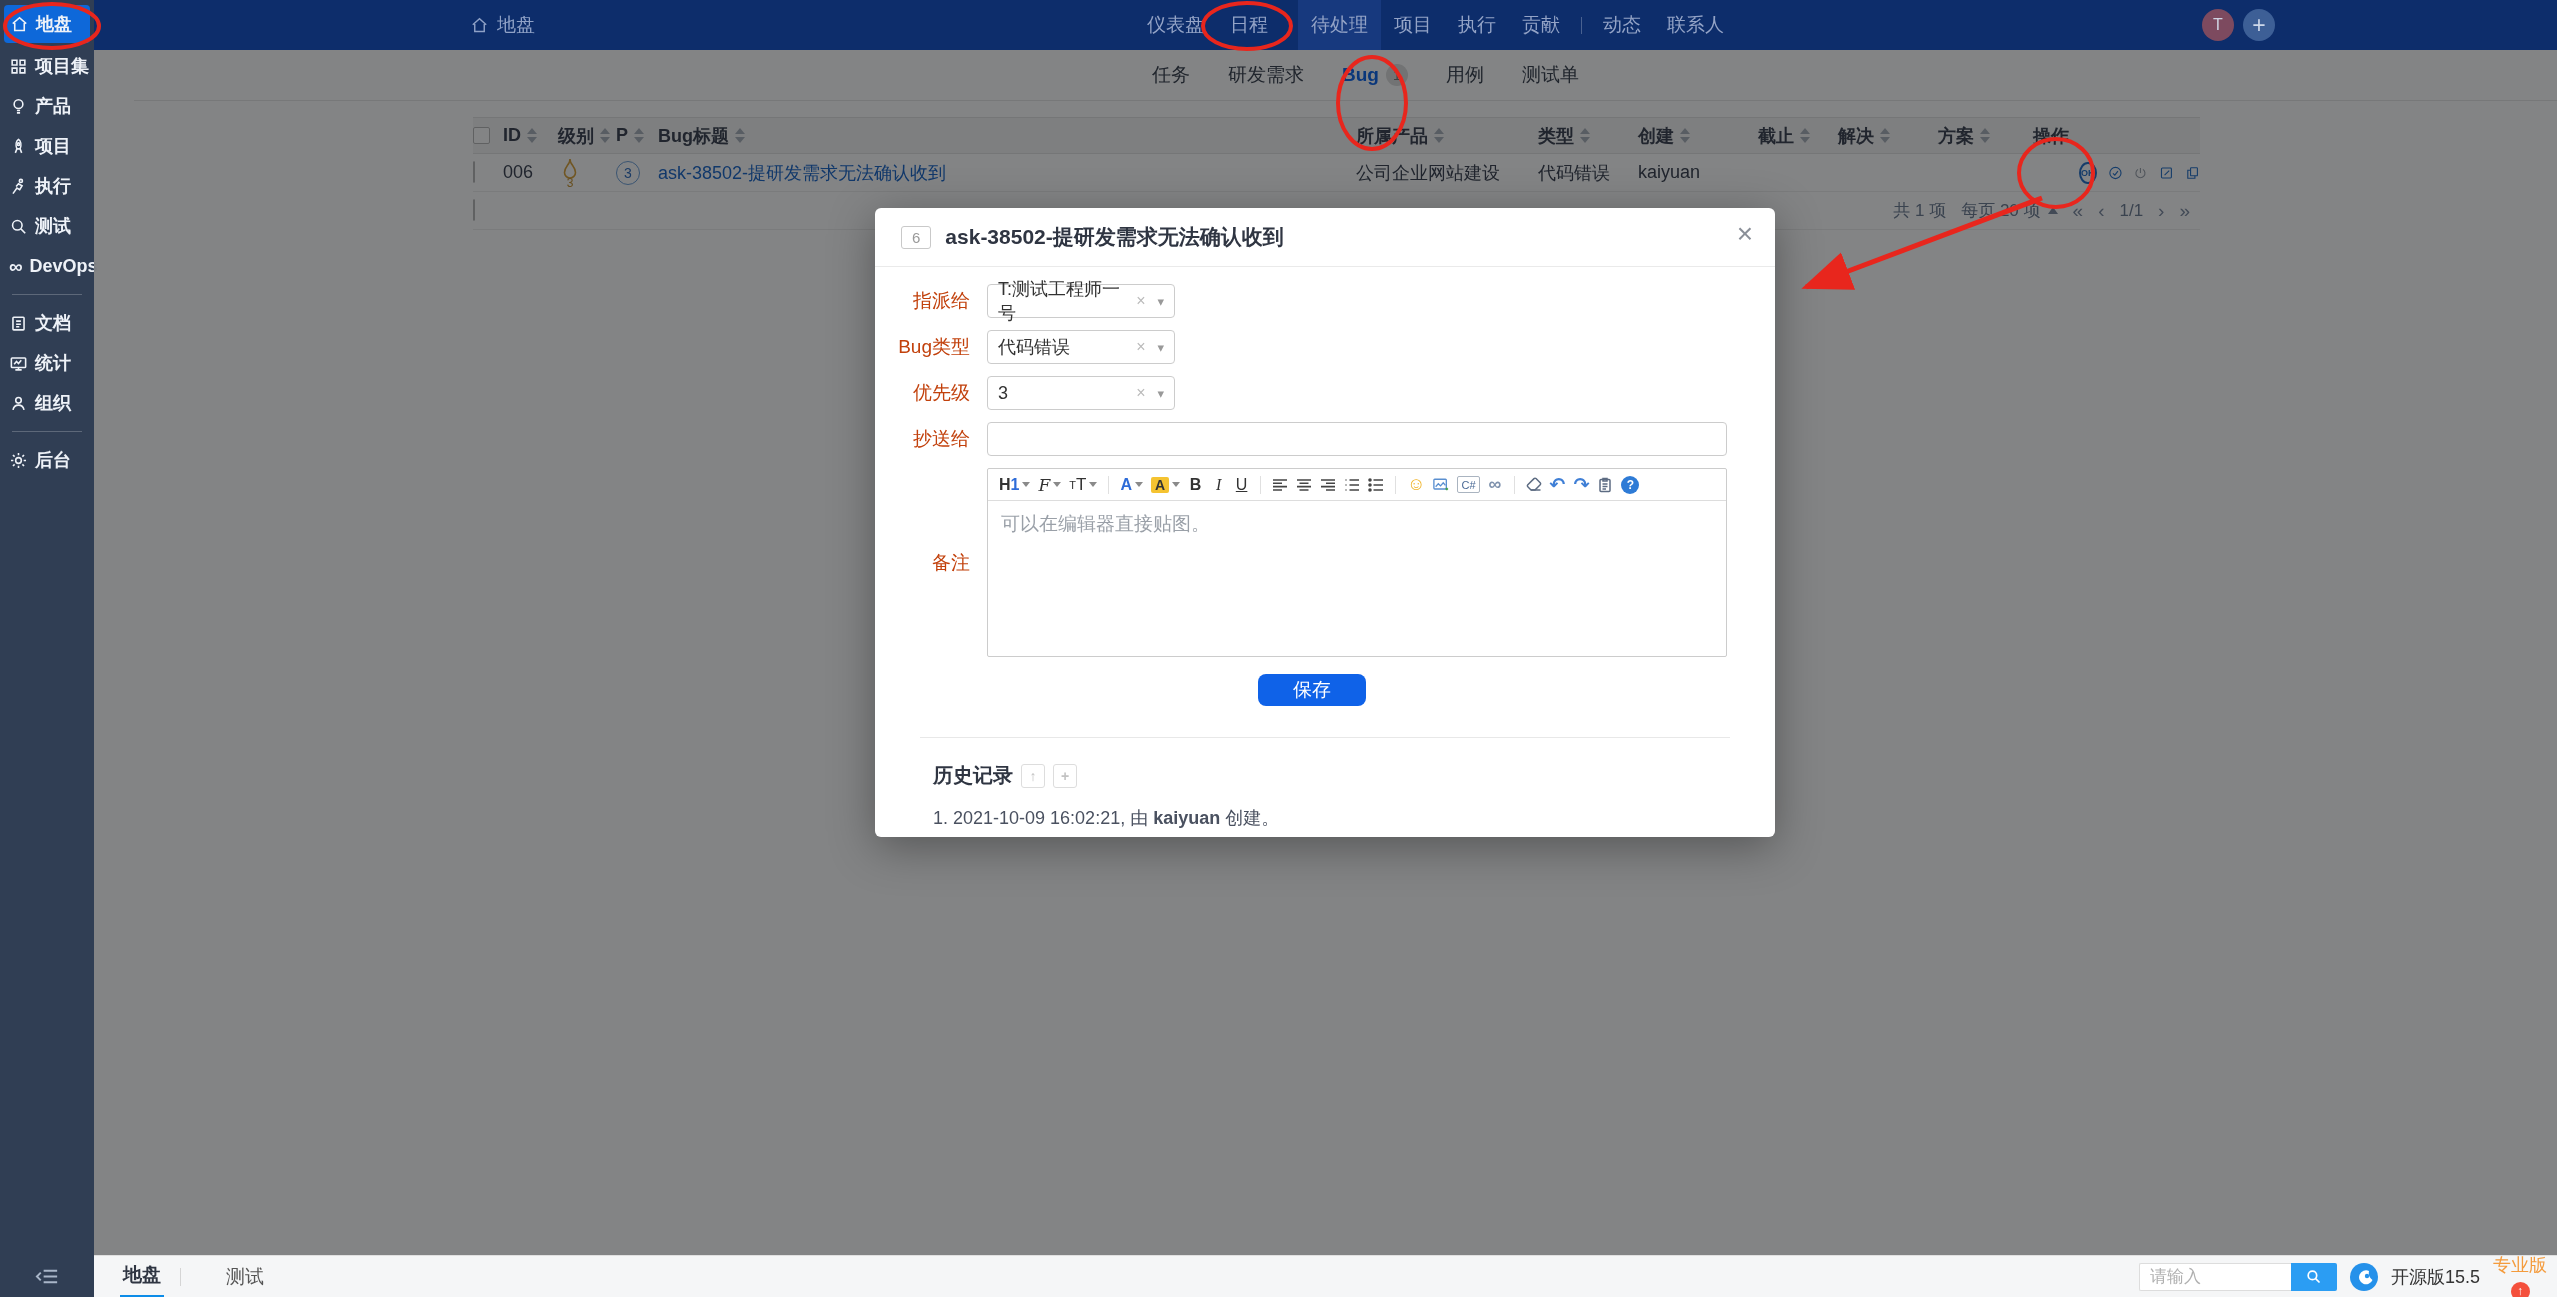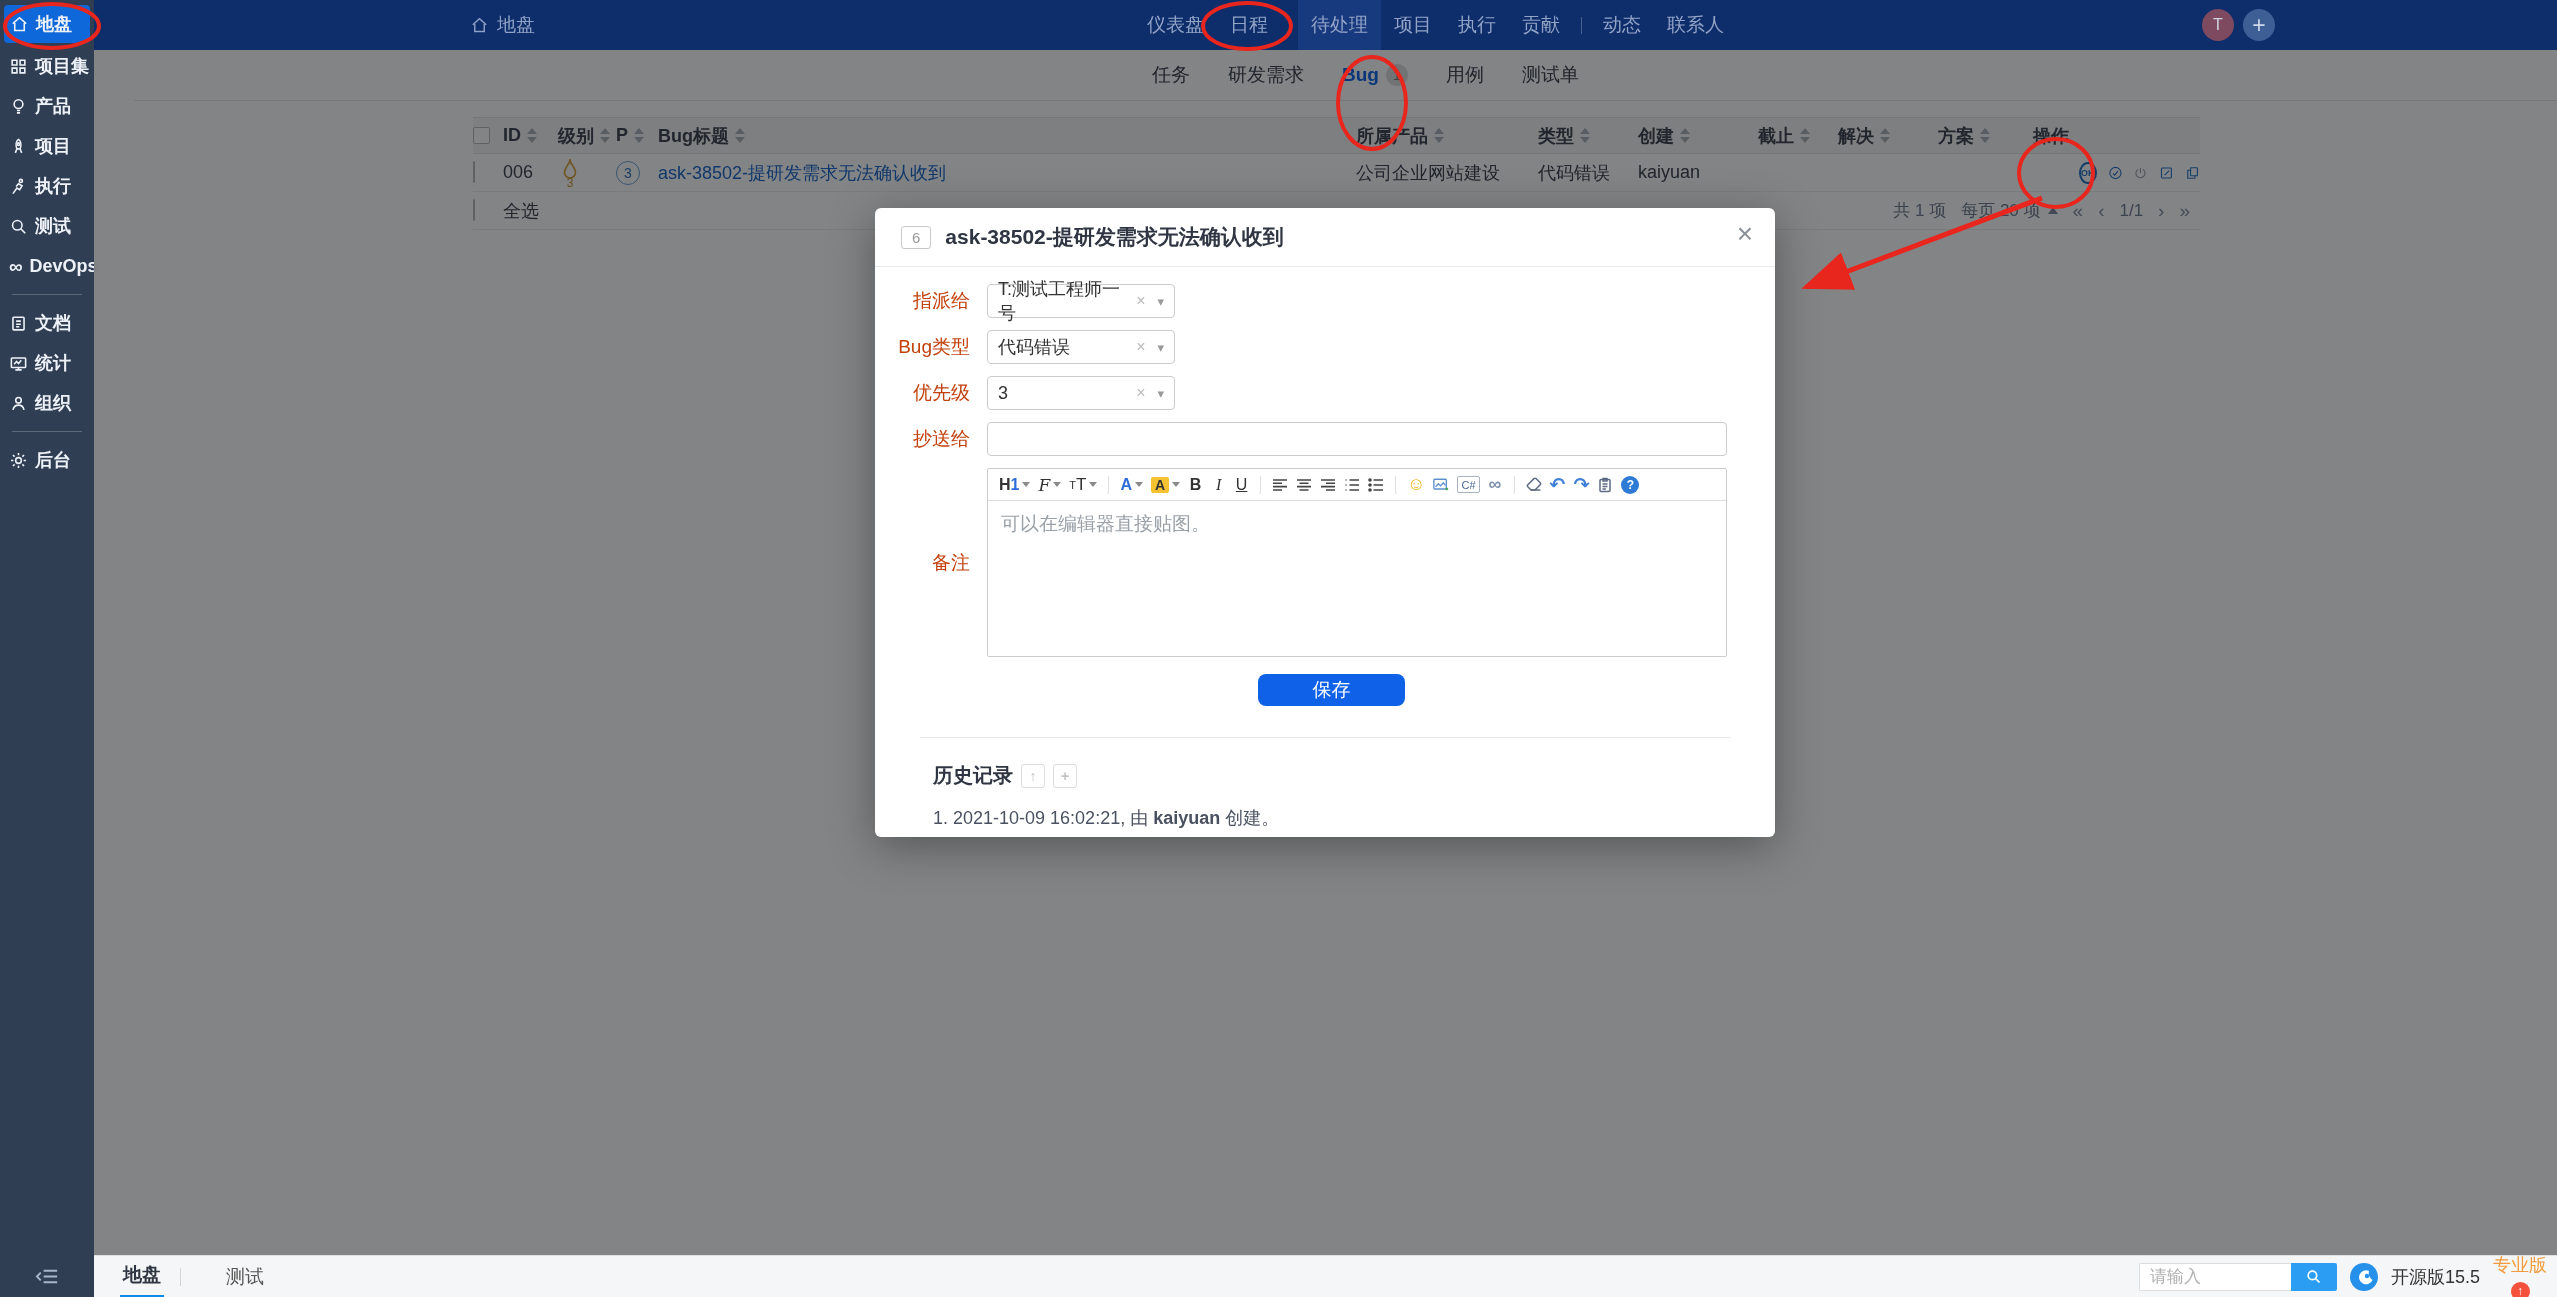--- a/index.html
+++ b/index.html
@@ -102,21 +102,21 @@
   .b-bold { font-weight:700; } .b-italic { font-style:italic; font-family:"Liberation Serif",serif; }
   .b-under { text-decoration:underline; }
   .b-smiley { color:#f0b429; font-size:18px; }
   .b-code { border:1px solid #aab4c0; border-radius:2px; color:#4a6a96; font-size:11px; padding:0 3px; height:17px; display:flex; align-items:center; }
   .b-link { color:#7f92ad; font-size:18px; font-weight:700; }
   .b-undo, .b-redo { color:#3f7fd6; font-size:19px; font-weight:700; }
   .b-help { width:18px; height:18px; border-radius:50%; background:#2e7bd6; color:#fff; font-size:12px; font-weight:700;
             display:flex; align-items:center; justify-content:center; }
   .editor-area { height:155px; padding:10px 13px; font-size:19px; color:#9aa0a8; cursor:text; }
   .save-row { margin-top:16px; }
-  .save-btn { margin-left:383px; width:147px; height:32px; background:#0f62e8; color:#fff; border:none;
+  .save-btn { margin-left:383px; width:108px; height:32px; background:#0f62e8; color:#fff; border:none;
               border-radius:8px; font-size:19px; cursor:pointer; }
   .modal-hr { border:none; border-top:1px solid #e8e8e8; margin:30px 45px 0; }
   .history { padding-left:58px; }
   .history-head { margin-top:24px; display:flex; align-items:center; gap:8px; font-size:20px; font-weight:700; color:#2f3542; }
   .mini-btn { width:24px; height:24px; border:1px solid #ddd; border-radius:3px; background:#fff; color:#c2c2c2;
               font-size:14px; display:flex; align-items:center; justify-content:center; cursor:pointer; }
   .history-item { margin-top:17px; font-size:18px; color:#4a5160; }
   .history-item b { font-weight:700; }
 
   
@@ -383,21 +383,20 @@
           </svg>
         <svg viewBox="0 0 24 24" fill="none" stroke="#2470c8" stroke-width="1.8">
             <rect x="9" y="3.5" width="11" height="13" rx="1"></rect>
             <path d="M9 7.5H4.5V20.5H16v-4"></path>
           </svg>
       </div>
     </div>
 
     <div class="t-row foot-row">
       <div><span class="cb"></span></div>
-      <div style="grid-column:2 / span 4;">全选</div>
       <div class="pagination" style="grid-column:7 / span 6;margin-left:20px;">
         <span>共 1 项</span>
         <span>每页 20 项</span>
         <span class="pg-caret"></span>
         <span class="pg-btn">«</span>
         <span class="pg-btn">‹</span>
         <span>1/1</span>
         <span class="pg-btn">›</span>
         <span class="pg-btn">»</span>
       </div>

